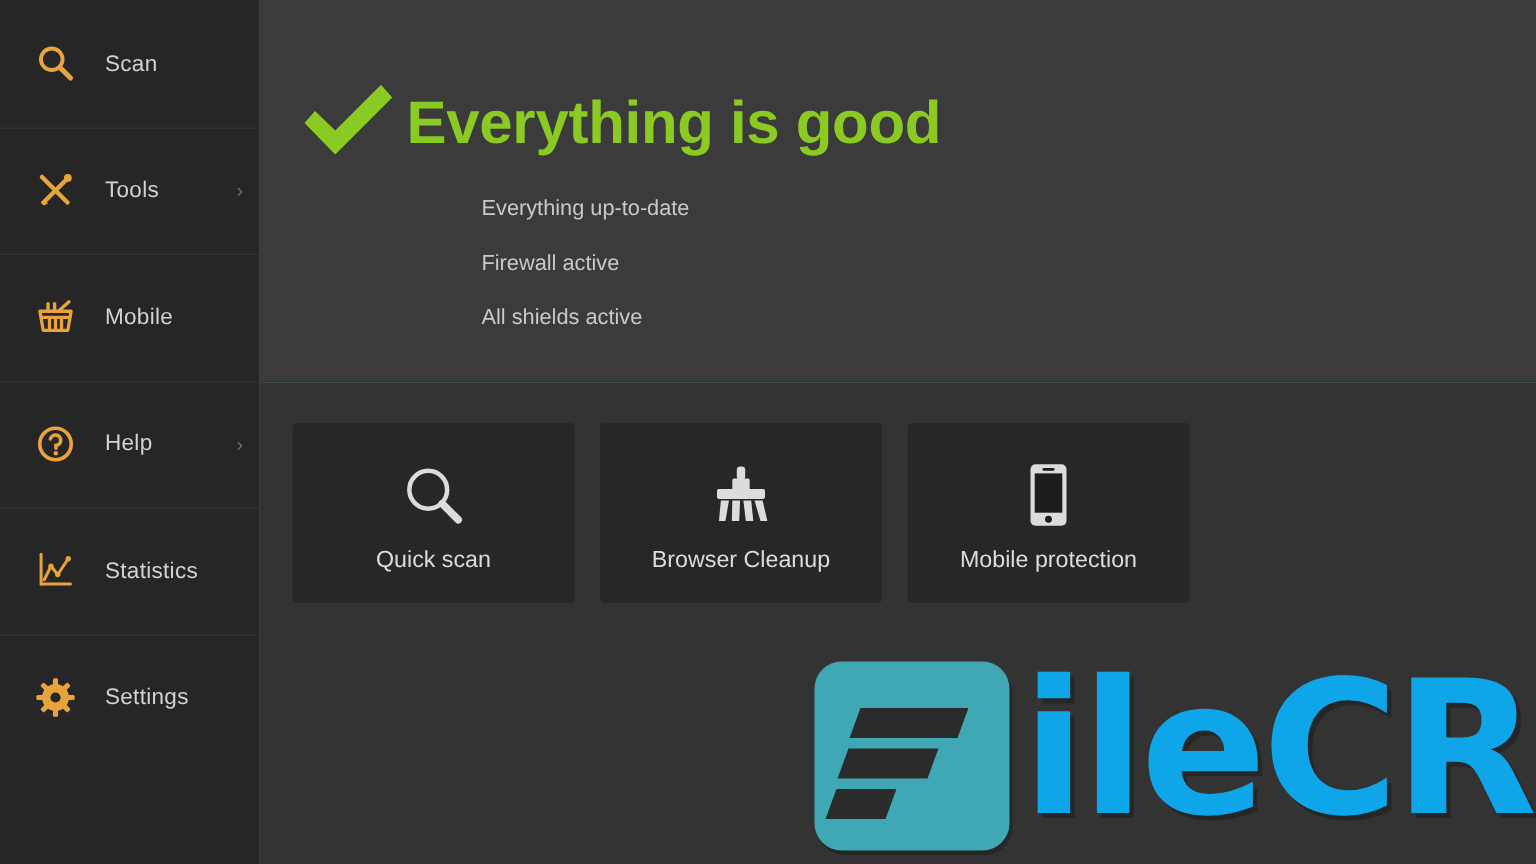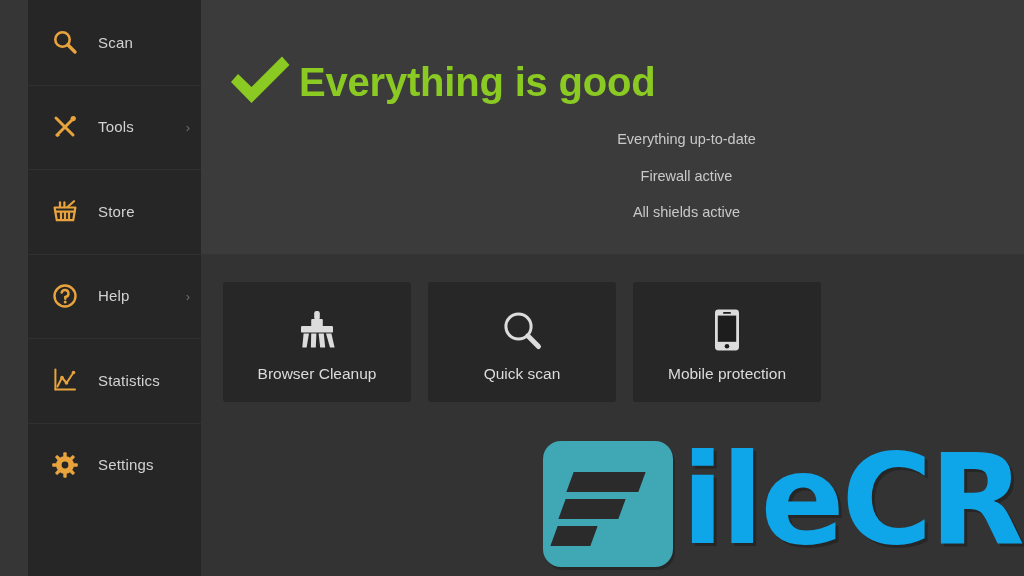--- a/index.html
+++ b/index.html
@@ -7,21 +7,20 @@
     width: 1024px; height: 576px;
     background: #1f1f1f;
     font-family: "Liberation Sans", sans-serif;
     overflow: hidden;
   }
   #app {
     position: relative;
     width: 1024px; height: 576px;
     display: flex;
     background: #363636;
-    padding-left: 28px;
   }
 
   
   #sidebar {
     width: 173px;
     height: 576px;
     background: #262626;
     flex: 0 0 173px;
     position: relative;
     z-index: 4;
@@ -98,21 +97,20 @@
   #status-title {
     font-size: 40px;
     color: #8bc923;
     letter-spacing: -.2px;
     white-space: nowrap;
     line-height: 1;
   }
   #status-list {
     margin-top: 20px;
     padding-left: 124px;
-    text-align: center;
   }
   .status-line {
     color: #c9c9c9;
     font-size: 14.5px;
     line-height: 1;
     margin-bottom: 22px;
     white-space: nowrap;
   }
 
   
@@ -235,21 +233,21 @@
           <path d="M3.6 10.5 H24.4 L22.2 23.2 H5.8 Z" stroke-linejoin="round"></path>
           <line x1="3.6" y1="14.6" x2="24.4" y2="14.6"></line>
           <line x1="10" y1="15" x2="10" y2="22.6"></line>
           <line x1="14" y1="15" x2="14" y2="22.6"></line>
           <line x1="18" y1="15" x2="18" y2="22.6"></line>
           <line x1="9" y1="10.2" x2="9" y2="5.4" stroke-linecap="round"></line>
           <line x1="13.4" y1="10.2" x2="13.4" y2="5.4" stroke-linecap="round"></line>
           <line x1="16.5" y1="10" x2="23" y2="4.2" stroke-linecap="round"></line>
         </svg>
       </span>
-      <span class="nav-label">Store</span>
+      <span class="nav-label">Mobile</span>
     </div>
 
 
     <div class="nav-item">
       <span class="nav-icon">
         <svg width="28" height="28" viewBox="0 0 28 28" fill="none" stroke="currentColor" stroke-width="2.4">
           <circle cx="14" cy="14" r="10.5"></circle>
           <path d="M10.6 10.6 a3.5 3.5 0 1 1 3.7 4.4 v1.8" stroke-linecap="round" stroke-width="2.4"></path>
           <circle cx="14.2" cy="20.1" r="1.5" fill="currentColor" stroke="none"></circle>
         </svg>
@@ -310,48 +308,48 @@
 
       <div id="status-list">
         <div class="status-line">Everything up-to-date</div>
         <div class="status-line">Firewall active</div>
         <div class="status-line">All shields active</div>
       </div>
     </div>
 
     <div id="tiles-area">
       <div id="tiles">
+
+        <div class="tile">
+          <span class="tile-icon">
+            <svg width="46" height="46" viewBox="0 0 46 46" fill="none" stroke="currentColor" stroke-width="3">
+              <circle cx="19.5" cy="19.5" r="12.6"></circle>
+              <line x1="28.8" y1="28.8" x2="39.5" y2="39.5" stroke-width="5" stroke-linecap="round"></line>
+            </svg>
+          </span>
+          <span class="tile-label">Quick scan</span>
+        </div>
 
         <div class="tile">
           <span class="tile-icon">
             <svg width="46" height="46" viewBox="0 0 46 46">
               <g fill="currentColor">
                 <rect x="20.2" y="4" width="5.6" height="9" rx="2.3"></rect>
                 <rect x="17.2" y="12" width="11.6" height="7.5" rx="1"></rect>
                 <rect x="7" y="19" width="32" height="6.6" rx="1.2"></rect>
                 <path d="M9.6 26.6 h5.4 l-2.4 13.8 h-4.3 Z"></path>
                 <path d="M17.2 26.6 h5.2 l-0.6 13.8 h-4.9 Z"></path>
                 <path d="M24.6 26.6 h5.2 l1.4 13.8 h-5.0 Z"></path>
                 <path d="M32 26.6 h5.4 l3.2 13.8 h-4.6 Z"></path>
               </g>
             </svg>
           </span>
           <span class="tile-label">Browser Cleanup</span>
         </div>
 
-        <div class="tile">
-          <span class="tile-icon">
-            <svg width="46" height="46" viewBox="0 0 46 46" fill="none" stroke="currentColor" stroke-width="3">
-              <circle cx="19.5" cy="19.5" r="12.6"></circle>
-              <line x1="28.8" y1="28.8" x2="39.5" y2="39.5" stroke-width="5" stroke-linecap="round"></line>
-            </svg>
-          </span>
-          <span class="tile-label">Quick scan</span>
-        </div>
-
 
         <div class="tile">
           <span class="tile-icon">
             <svg width="46" height="46" viewBox="0 0 46 46">
               <rect x="11" y="2.5" width="24" height="41" rx="3.4" fill="#dcdcdc"></rect>
               <rect x="13.8" y="8.6" width="18.4" height="26.2" fill="#1d1d1d"></rect>
               <rect x="19" y="5" width="8" height="1.8" rx="0.9" fill="#1d1d1d"></rect>
               <circle cx="23" cy="39.2" r="2.3" fill="#1d1d1d"></circle>
             </svg>
           </span>

